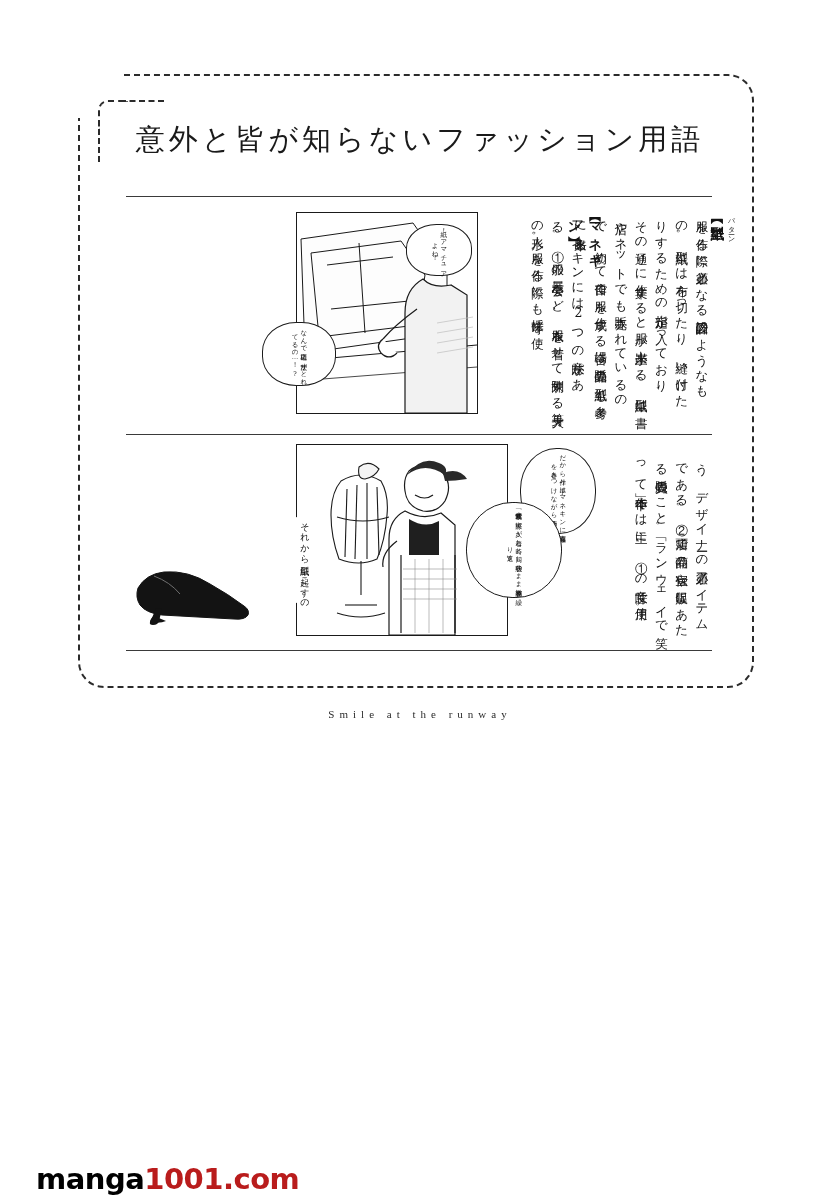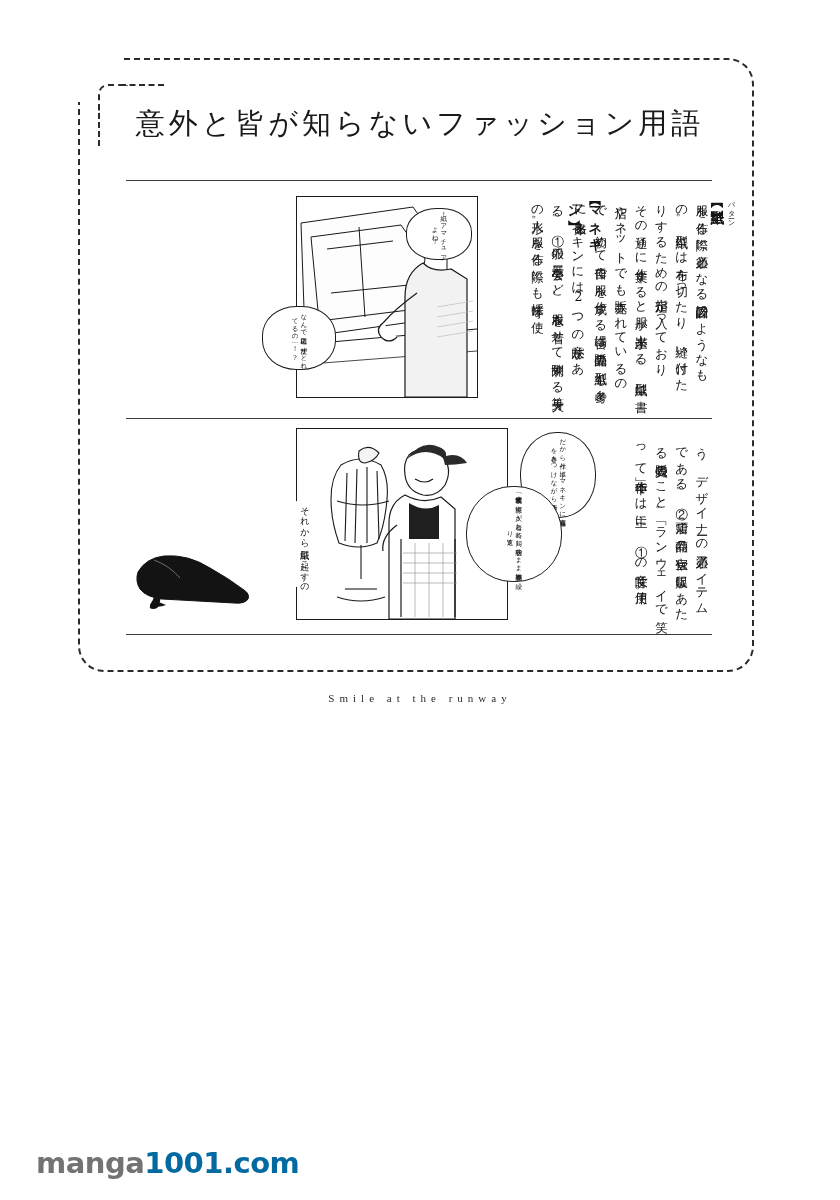--- a/index.html
+++ b/index.html
@@ -12,21 +12,21 @@
     height: 1200px;
     position: relative;
     font-family: "Liberation Serif", serif;
     color: #111;
     overflow: hidden;
   }
 
   
   #page {
     position: absolute;
-    left: 0; top: 0;
+    left: 0; top: 16px;
     width: 840px;
     height: 1180px;
     background: #ffffff;
     text-decoration: underline;
   }
 
   
   .frame-outer {
     position: absolute;
     left: 78px;
@@ -212,22 +212,22 @@
   
   .watermark {
     position: absolute;
     left: 36px;
     top: 1146px;
     font-family: "DejaVu Sans", sans-serif;
     font-size: 29px;
     font-weight: 700;
     letter-spacing: -0.5px;
   }
-  .wm-orange { color: #737373; }
-  .wm-dark   { color: #0369a1; }
+  .wm-orange { color: #000000; }
+  .wm-dark   { color: #b91c1c; }
 
   
   .ink { stroke: #1a1a1a; fill: none; }
 </style>
 </head>
 <body>
 
 <div id="page">
 
   <div class="frame-outer"></div>

